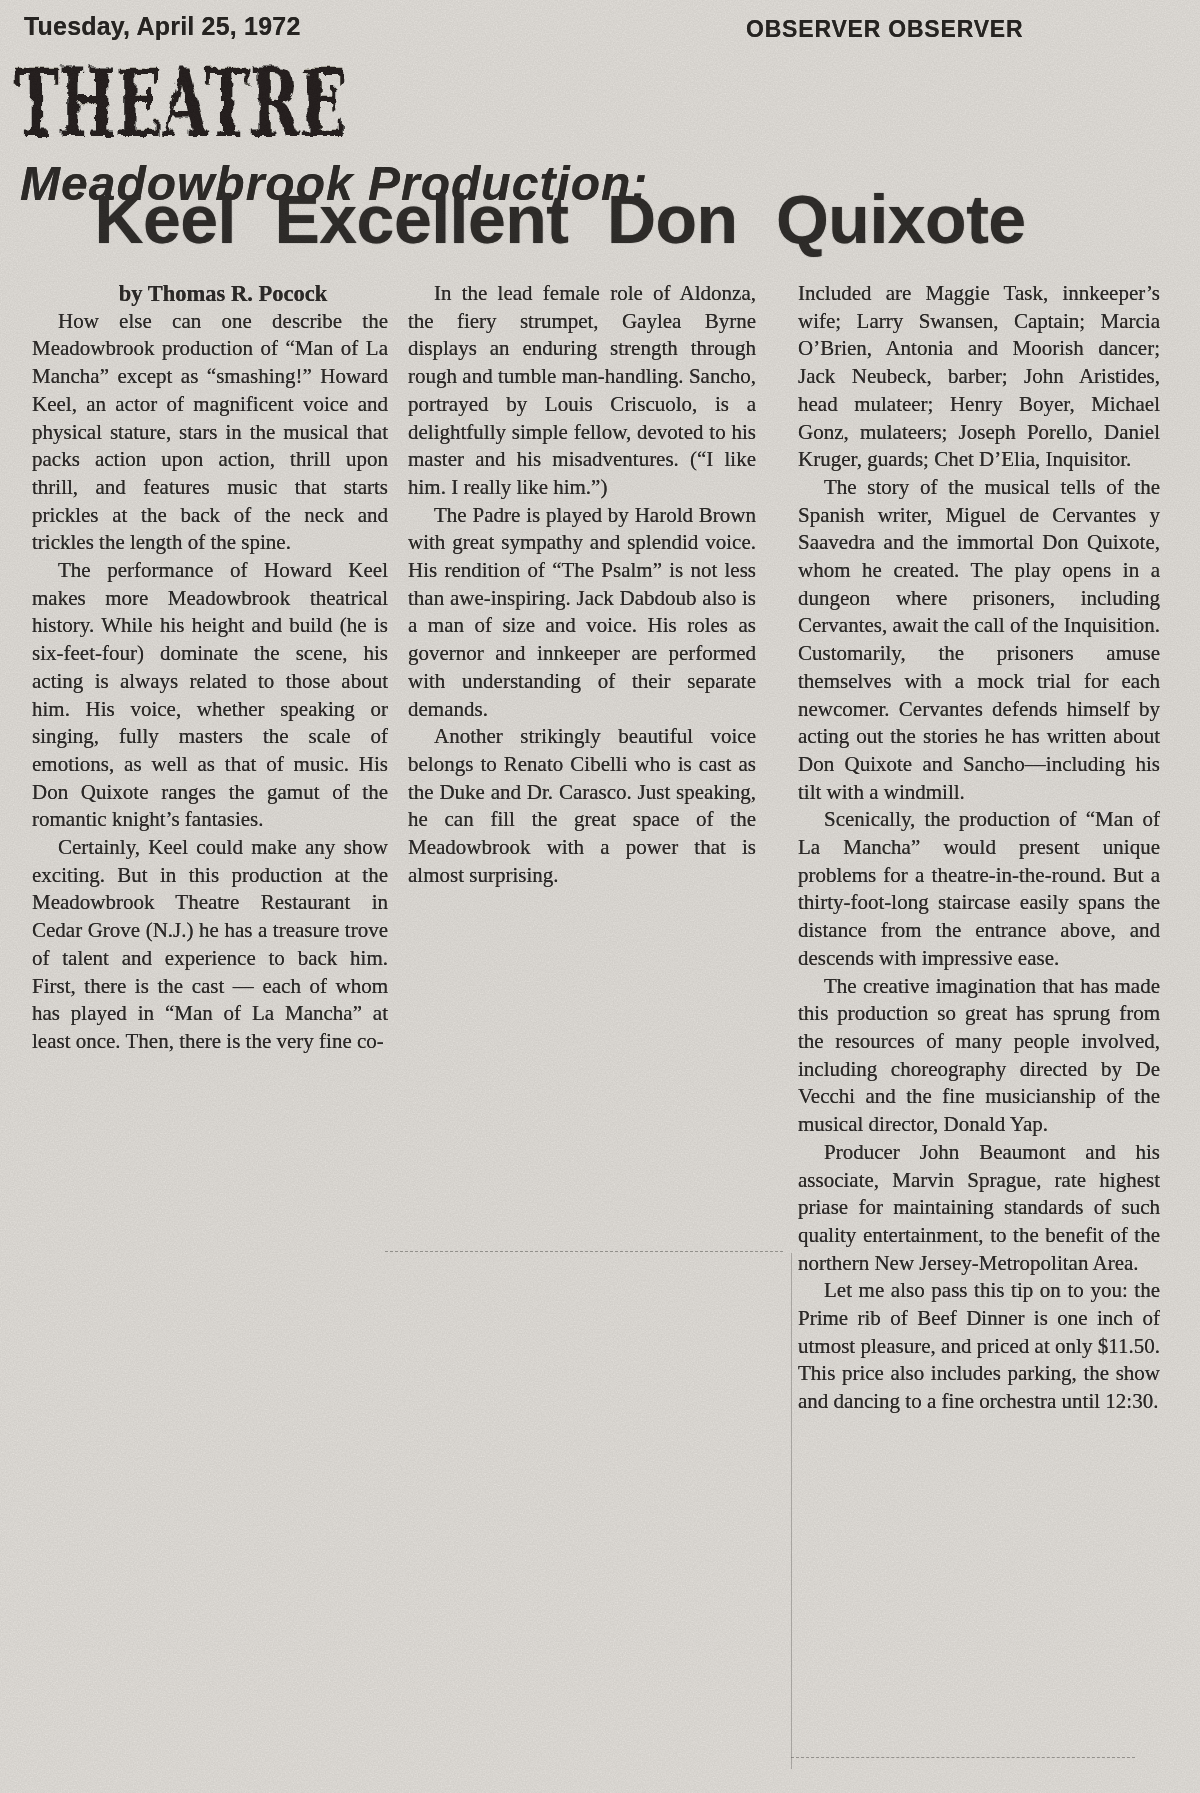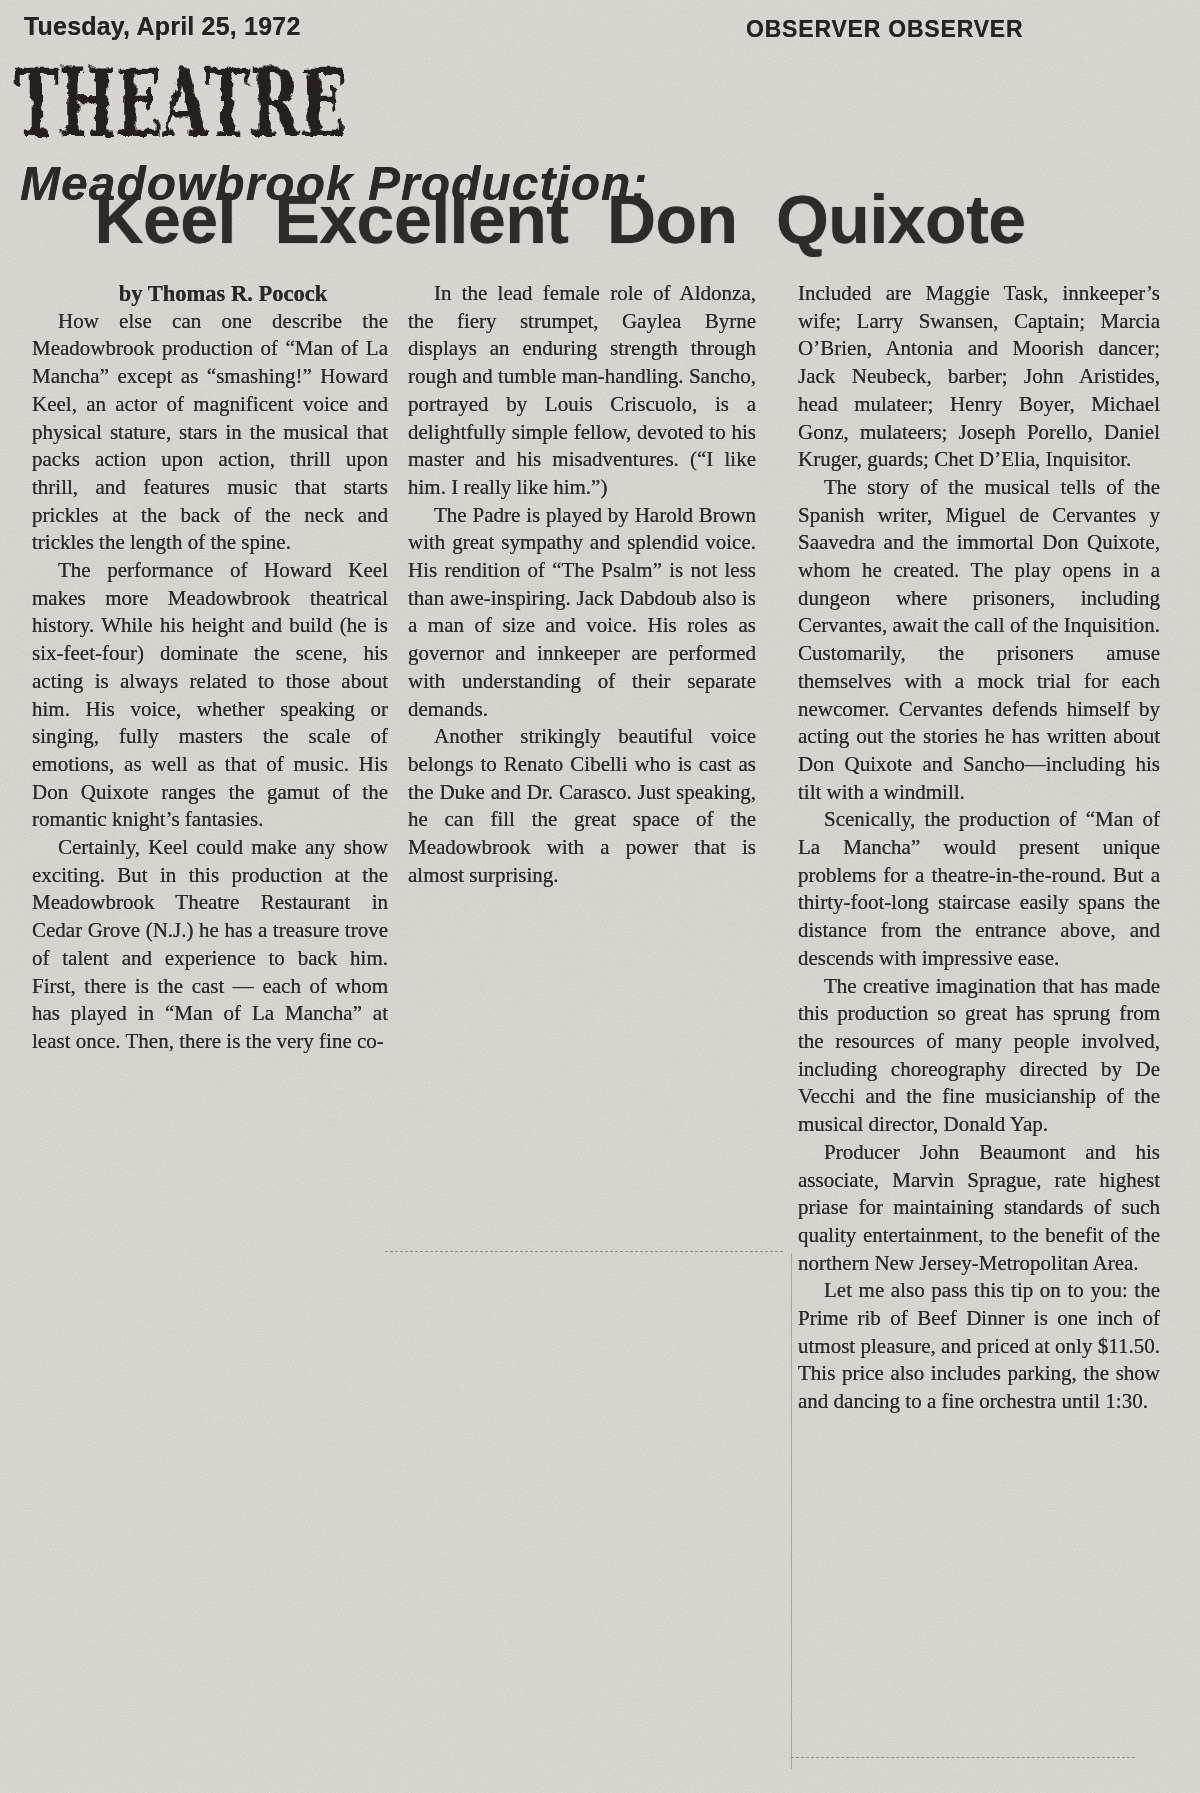--- a/index.html
+++ b/index.html
@@ -113,21 +113,21 @@
     <p>The Padre is played by Harold Brown with great sympathy and splendid voice. His rendition of “The Psalm” is not less than awe-inspiring. Jack Dabdoub also is a man of size and voice. His roles as governor and innkeeper are performed with understanding of their separate demands.</p>
     <p>Another strikingly beautiful voice belongs to Renato Cibelli who is cast as the Duke and Dr. Carasco. Just speaking, he can fill the great space of the Meadowbrook with a power that is almost surprising.</p>
   </div>
 
   <div class="col col-3 txt">
     <p class="cont">Included are Maggie Task, innkeeper’s wife; Larry Swansen, Captain; Marcia O’Brien, Antonia and Moorish dancer; Jack Neubeck, barber; John Aristides, head mulateer; Henry Boyer, Michael Gonz, mulateers; Joseph Porello, Daniel Kruger, guards; Chet D’Elia, Inquisitor.</p>
     <p>The story of the musical tells of the Spanish writer, Miguel de Cervantes y Saavedra and the immortal Don Quixote, whom he created. The play opens in a dungeon where prisoners, including Cervantes, await the call of the Inquisition. Customarily, the prisoners amuse themselves with a mock trial for each newcomer. Cervantes defends himself by acting out the stories he has written about Don Quixote and Sancho—including his tilt with a windmill.</p>
     <p>Scenically, the production of “Man of La Mancha” would present unique problems for a theatre-in-the-round. But a thirty-foot-long staircase easily spans the distance from the entrance above, and descends with impressive ease.</p>
     <p>The creative imagination that has made this production so great has sprung from the resources of many people involved, including choreography directed by De Vecchi and the fine musicianship of the musical director, Donald Yap.</p>
     <p>Producer John Beaumont and his associate, Marvin Sprague, rate highest priase for maintaining standards of such quality entertainment, to the benefit of the northern New Jersey-Metropolitan Area.</p>
-    <p>Let me also pass this tip on to you: the Prime rib of Beef Dinner is one inch of utmost pleasure, and priced at only $11.50. This price also includes parking, the show and dancing to a fine orchestra until 1:30.</p>
+    <p>Let me also pass this tip on to you: the Prime rib of Beef Dinner is one inch of utmost pleasure, and priced at only $11.50. This price also includes parking, the show and dancing to a fine orchestra until 12:30.</p>
   </div>
 
   <div class="rule-h rule-h2"></div>
   <div class="rule-v rule-v3"></div>
   <div class="rule-h rule-h3"></div>
 
   <svg class="noise" width="1200" height="1793" aria-hidden="true">
     <filter id="paperNoise">
       <feTurbulence type="fractalNoise" baseFrequency="0.75" numOctaves="2" seed="4"></feTurbulence>
       <feColorMatrix type="matrix" values="0 0 0 0 0.12  0 0 0 0 0.11  0 0 0 0 0.10  0.55 0.55 0.55 0 0"></feColorMatrix>

